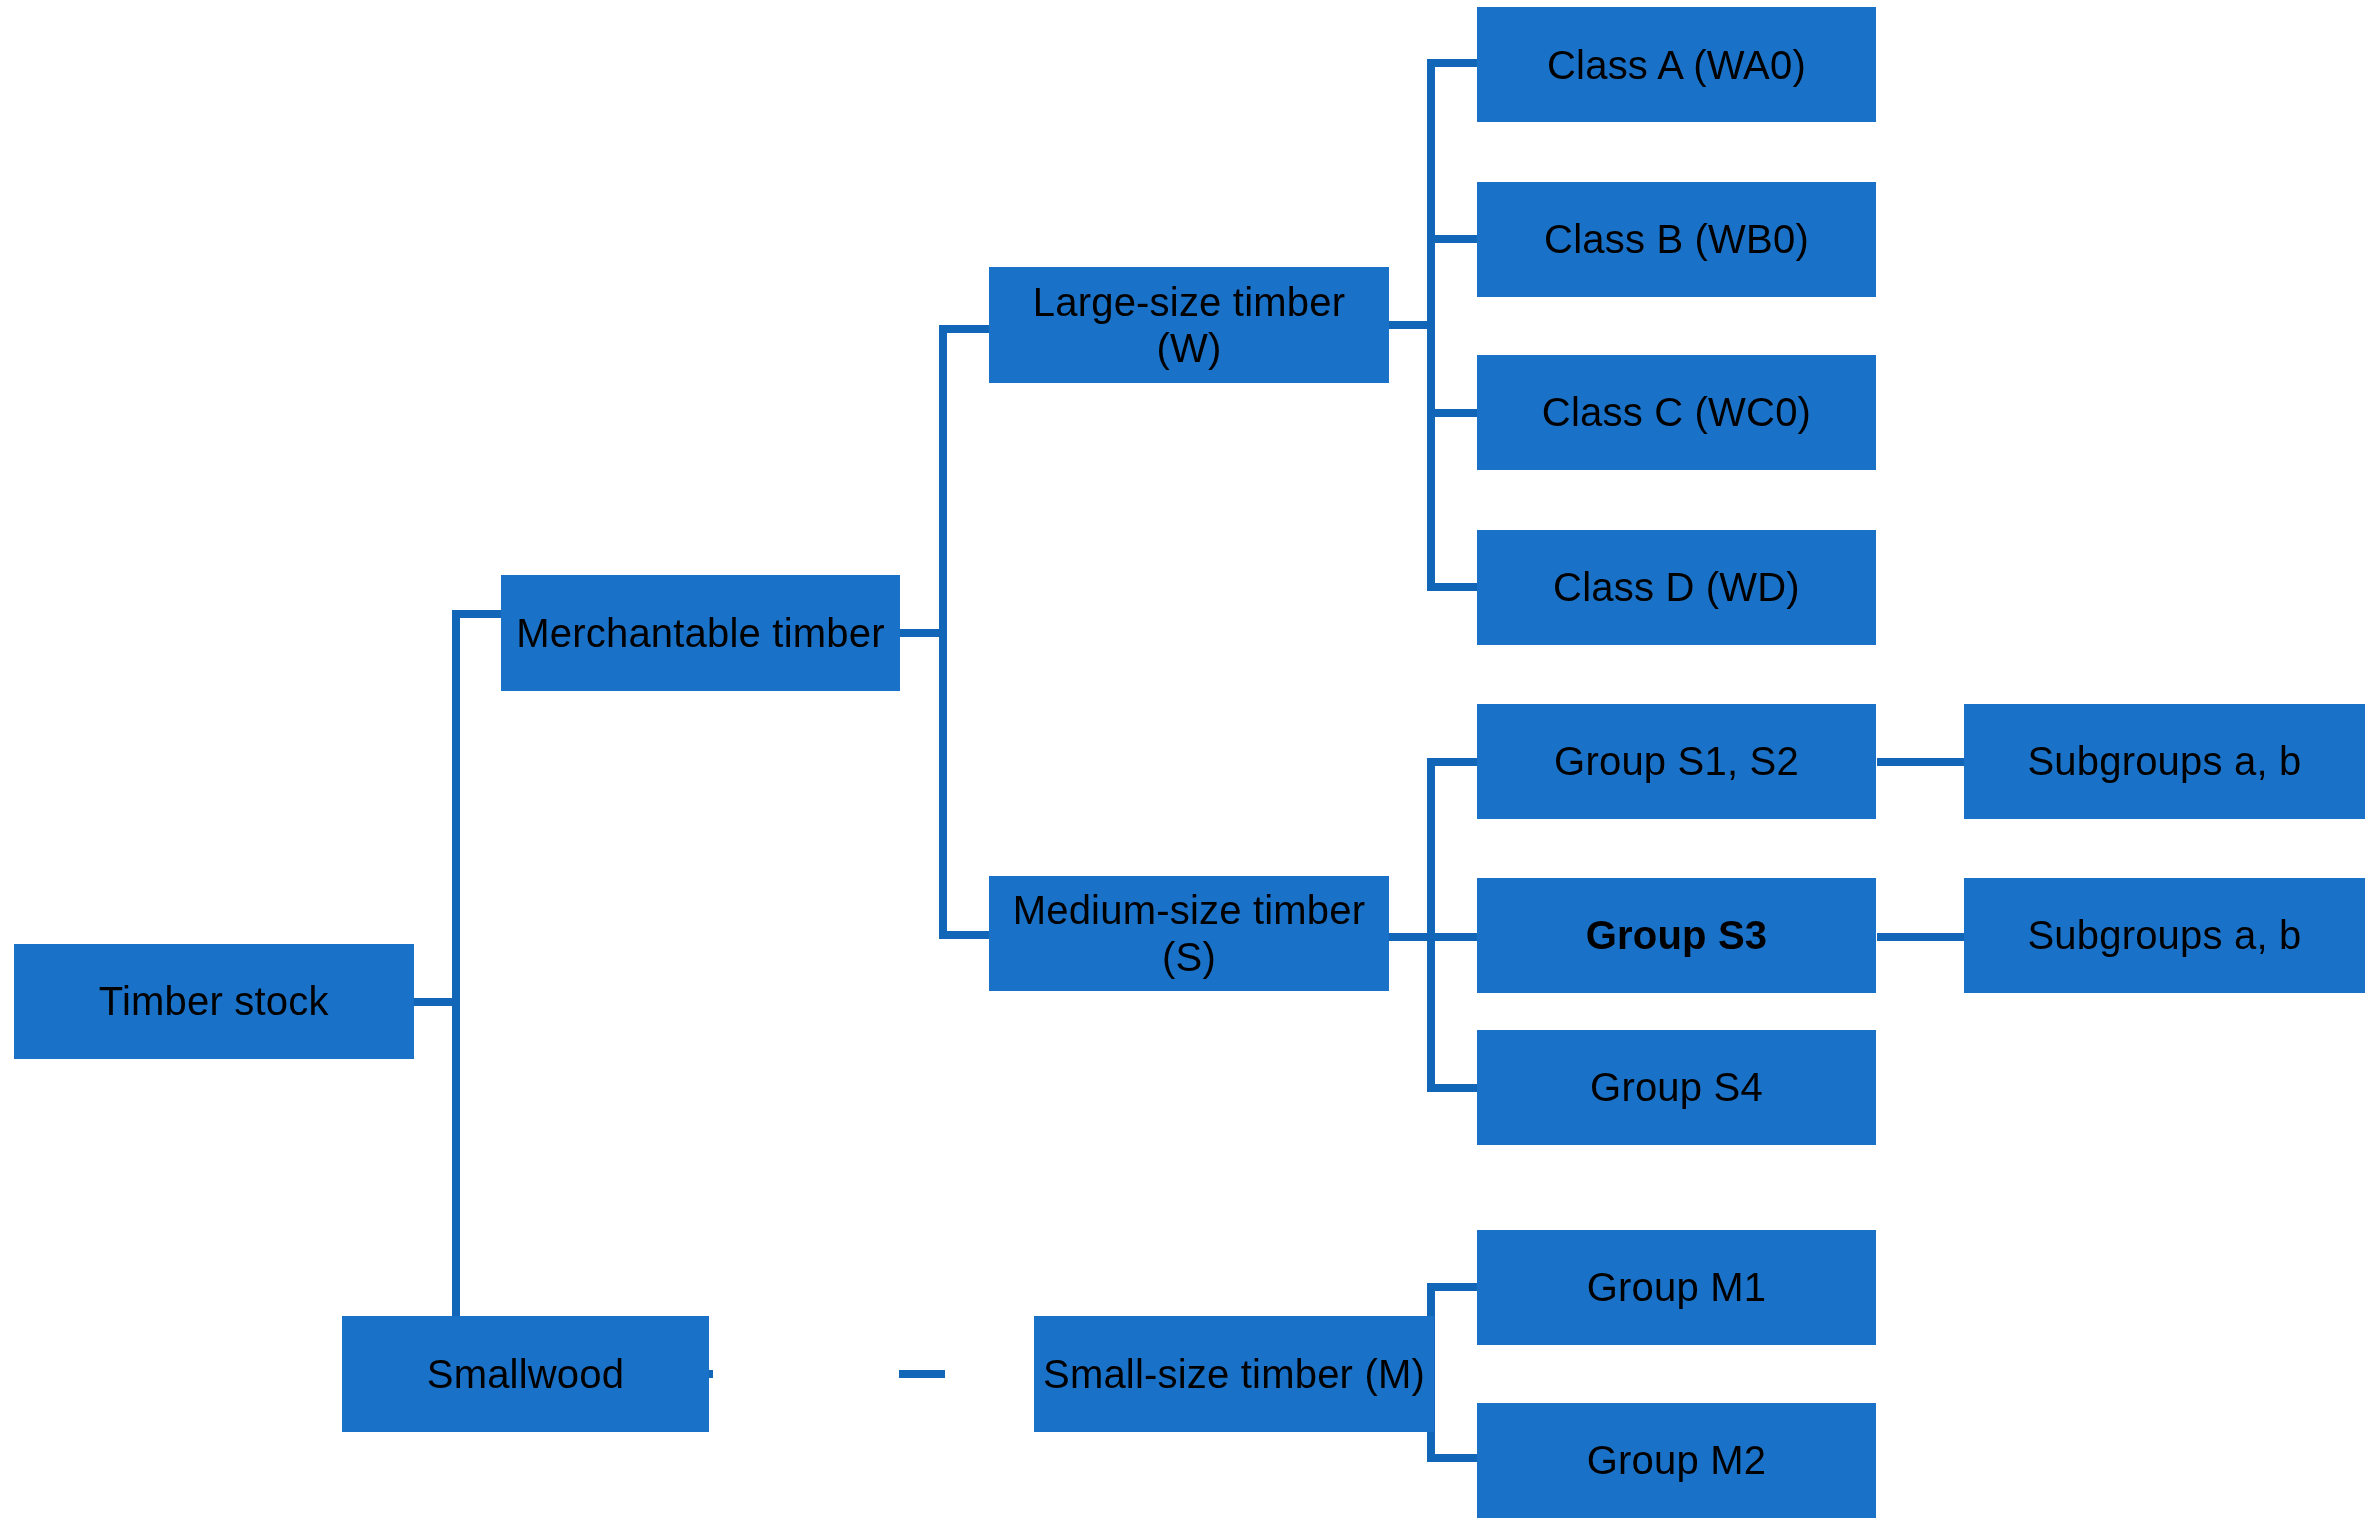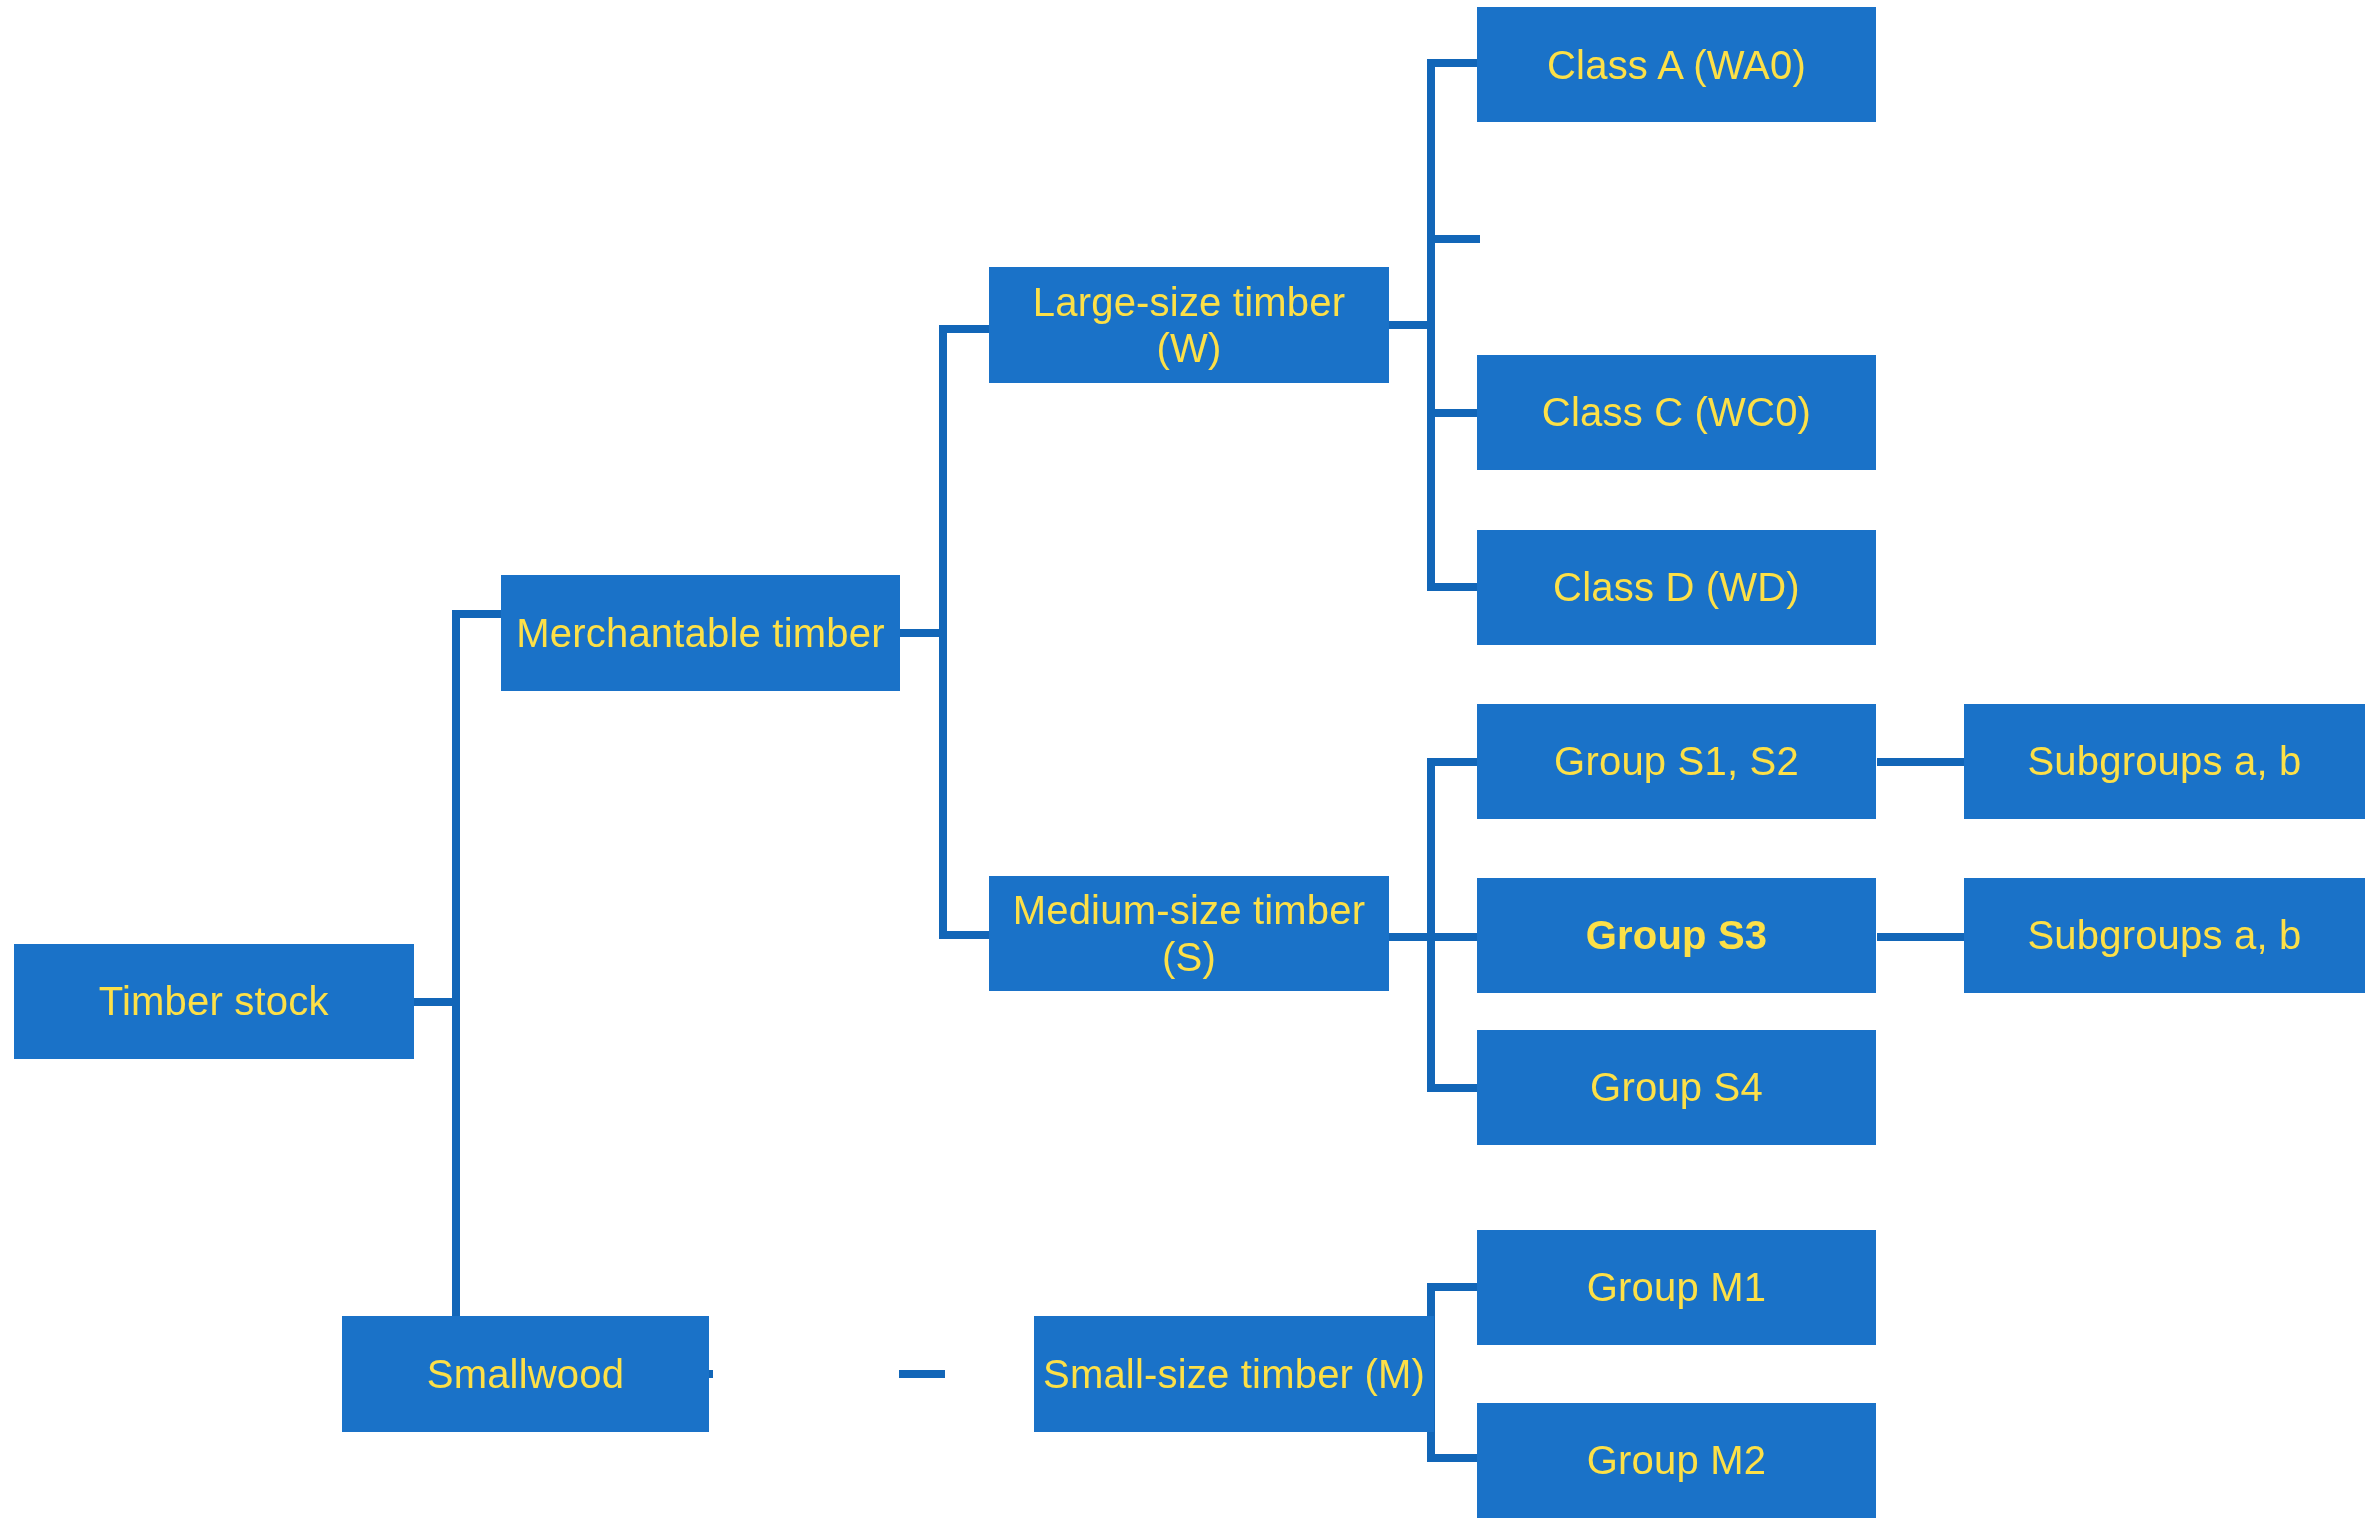--- a/index.html
+++ b/index.html
@@ -11,21 +11,21 @@
     position: relative;
     width: 2377px;
     height: 1536px;
     background: #ffffff;
     overflow: hidden;
     font-family: "Liberation Sans", "DejaVu Sans", sans-serif;
   }
   .node {
     position: absolute;
     background: #1a72c8;
-    color: #fde047;
+    color: #000000;
     display: flex;
     align-items: center;
     justify-content: center;
     text-align: center;
     box-sizing: border-box;
     line-height: 1.16;
     font-size: 40px;
     font-weight: 400;
     letter-spacing: 0.2px;
     padding: 3.7px 9px;
@@ -99,20 +99,23 @@
   </div>
 
   <div class="node" style="left:1034px; top:1316px; width:400px; height:116px;">
     <span>Small-size timber (M)</span>
   </div>
 
   <div class="node" style="left:1477px; top:7.3px; width:399px; height:115px;">
     <span>Class A (WA0)</span>
   </div>
 
+  <div class="node" style="left:1477px; top:182px; width:399px; height:115px;">
+    <span>Class B (WB0)</span>
+  </div>
 
   <div class="node" style="left:1477px; top:355px; width:399px; height:115px;">
     <span>Class C (WC0)</span>
   </div>
 
   <div class="node" style="left:1477px; top:530px; width:399px; height:115px;align-items:center;">
     <span>Class D (WD)</span>
   </div>
 
   <div class="node" style="left:1477px; top:704px; width:399px; height:115px;">

